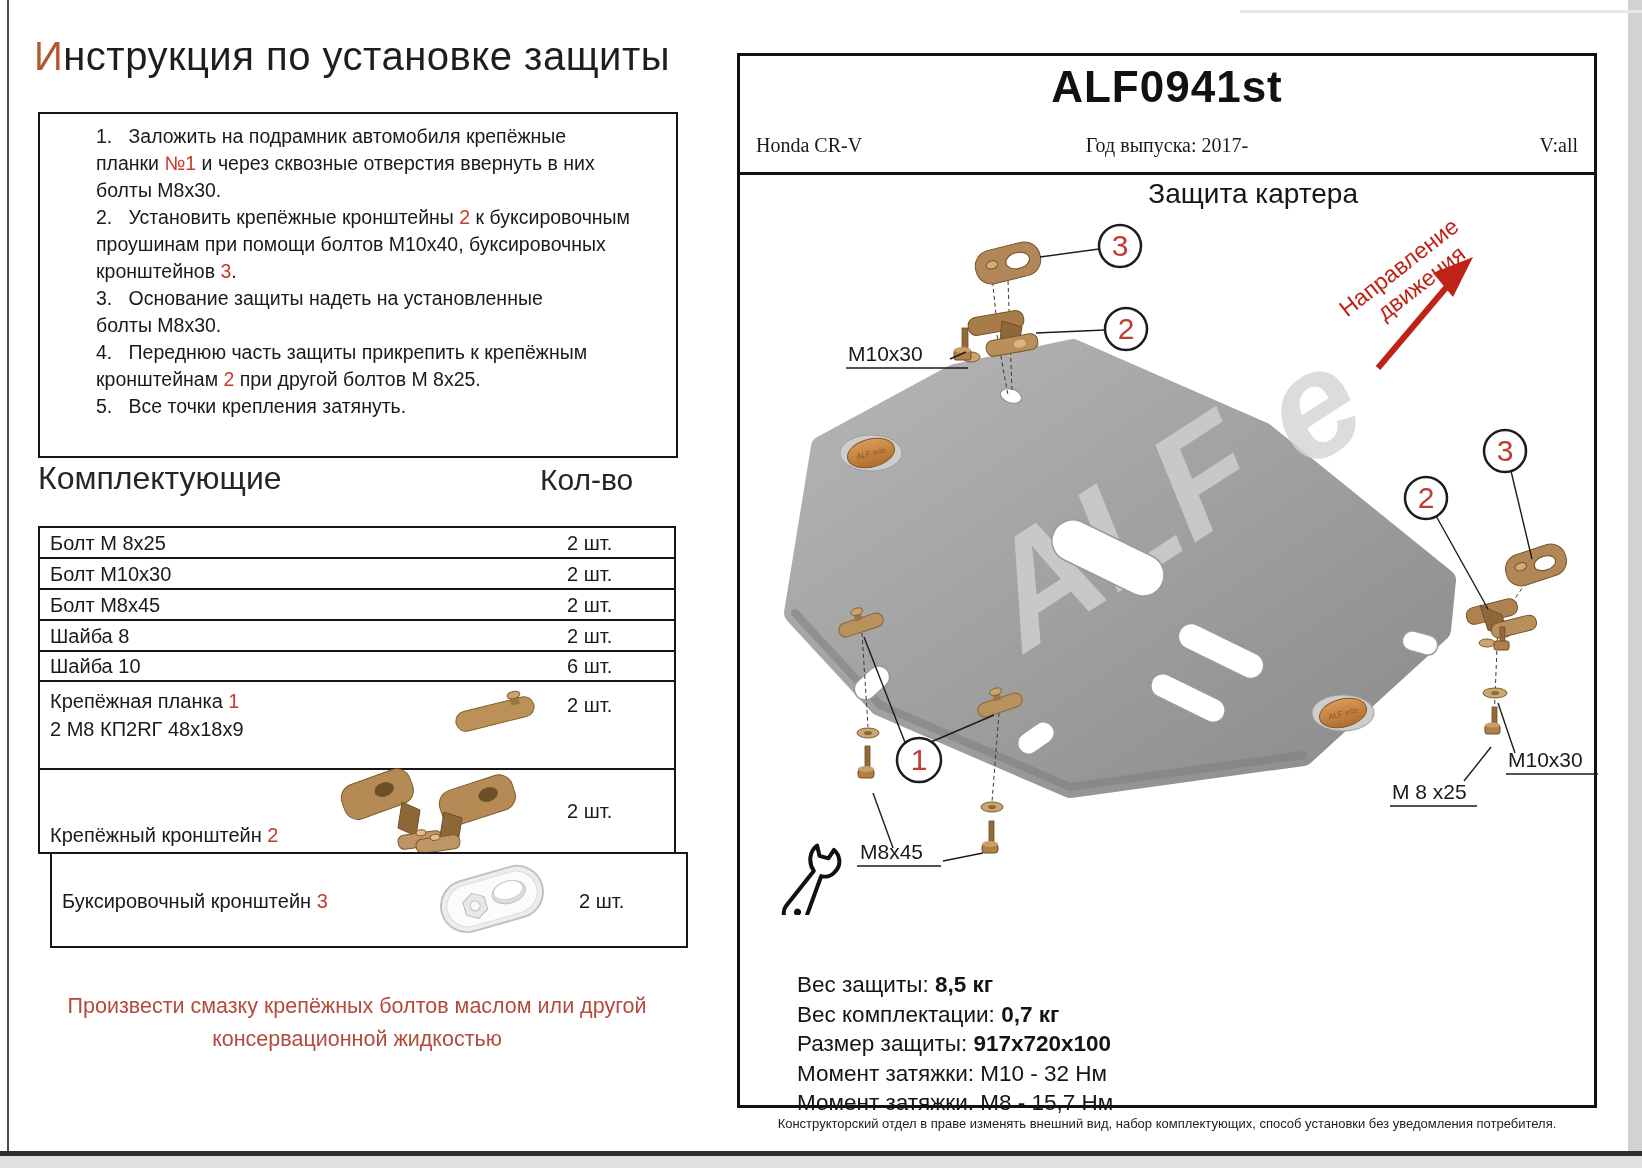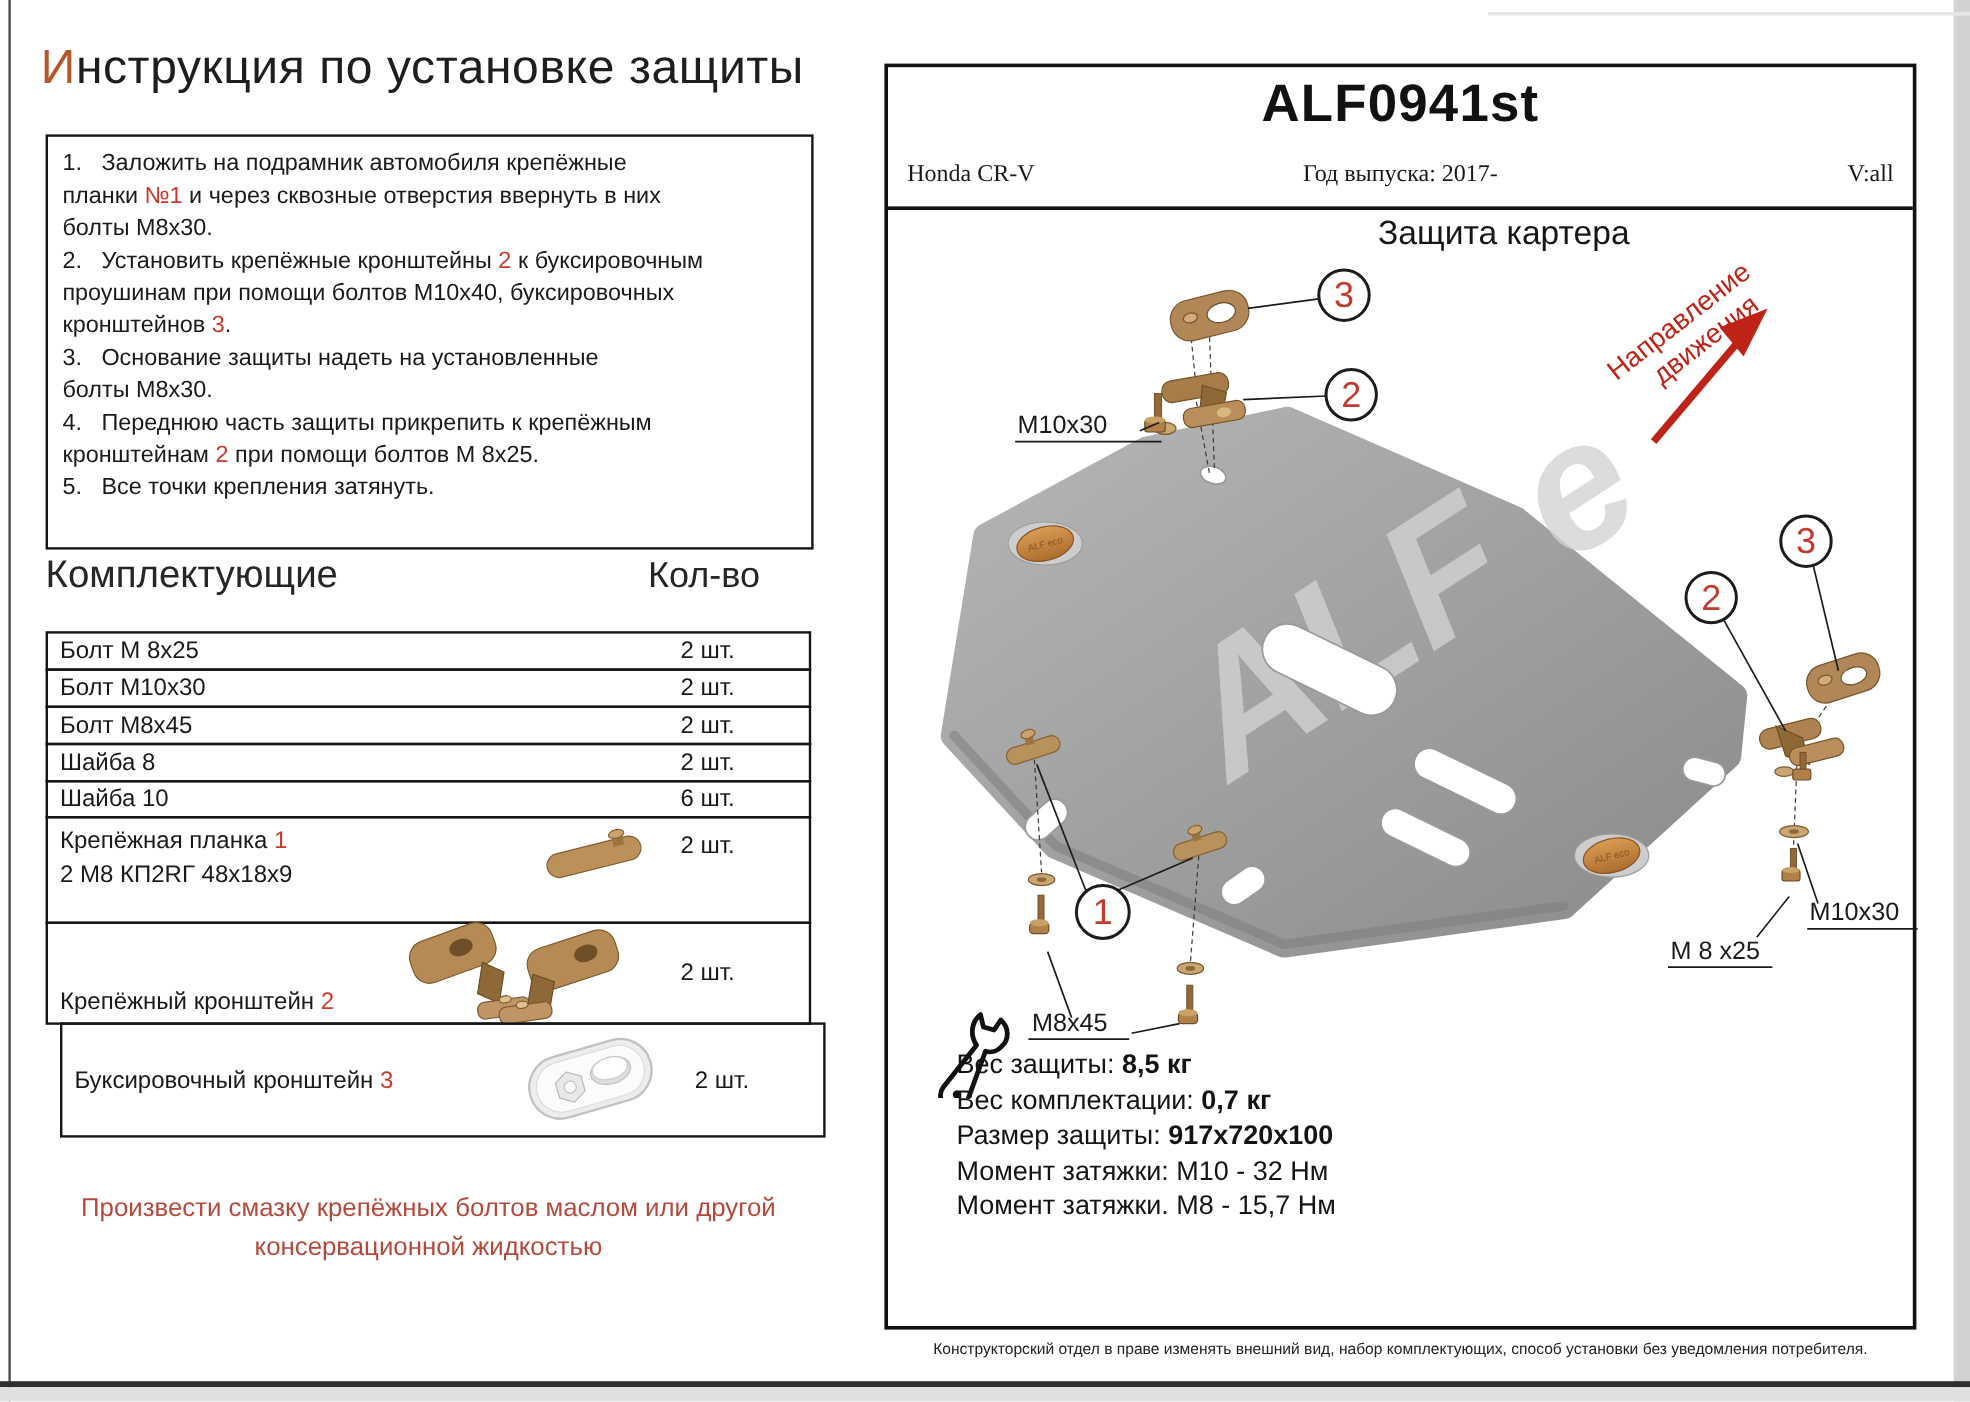--- a/index.html
+++ b/index.html
@@ -15,21 +15,21 @@
   #edge-bottom{left:0;top:1151px;width:1642px;height:5px;background:#2f2f2f;}
   #edge-bottom2{left:0;top:1156px;width:1642px;height:12px;background:#e0e0e0;}
 
   
   #main-title{left:34px;top:34px;font-size:40px;letter-spacing:.5px;color:#1e1e1e;white-space:nowrap;}
   #main-title .firstletter{color:#b4572b;}
   #instructions-box{
     left:38px;top:112px;width:612px;height:324px;border:2px solid #161616;
     padding:9px 12px;font-size:19.5px;line-height:27px;
   }
-  .instr{white-space:pre-wrap;}
+  .instr{white-space:pre-wrap;margin-left:44px;}
   .red{color:#c9392c;}
   #components-heading{left:38px;top:460px;font-size:32px;color:#262626;}
   #qty-heading{left:540px;top:463px;font-size:30px;color:#262626;}
   #components-table{left:38px;top:528px;width:570px;}
   .crow{position:relative;border:2px solid #161616;margin-top:-2px;width:634px;font-size:20px;}
   .crow .cname{position:absolute;left:10px;top:50%;transform:translateY(-50%);white-space:nowrap;}
   .crow .cqty{position:absolute;left:527px;top:50%;transform:translateY(-50%);}
   .crow.has-img .cname{top:8px;transform:none;}
   .crow.has-img .cqty{transform:none;}
   .crow.strap .cqty{top:12px;}
@@ -42,21 +42,21 @@
   
   #panel{left:737px;top:53px;width:860px;height:1055px;border:3px solid #111;box-sizing:border-box;background:#fff;}
   #panel-code{position:absolute;left:0;top:6px;width:100%;text-align:center;font-size:44px;font-weight:bold;letter-spacing:1px;color:#111;}
   #panel-subrow{position:absolute;left:16px;top:72px;width:822px;height:36px;font-size:20px;font-family:Liberation Serif, serif;}
   #panel-model{position:absolute;left:0;top:6px;}
   #panel-year{position:absolute;left:0;top:6px;width:100%;text-align:center;}
   #panel-version{position:absolute;right:0;top:6px;}
   #panel-divider{position:absolute;left:0;top:116px;width:100%;height:3px;background:#111;}
   #diagram-title{position:absolute;left:178px;top:122px;width:440px;text-align:right;font-size:28px;color:#161616;}
   #diagram{position:absolute;left:0;top:119px;}
-  #specs{position:absolute;left:57px;top:816px;font-size:22.5px;line-height:29.5px;color:#141414;}
+  #specs{position:absolute;left:57px;top:914px;font-size:22.5px;line-height:29.5px;color:#141414;}
   .spec-b{font-weight:bold;}
   #panel-footer{left:737px;top:1116px;width:860px;text-align:center;font-size:13px;color:#222;}
   svg text{font-family:"Liberation Sans", sans-serif;}
 </style>
 </head>
 <body>
 
 <div class="abs" id="edge-left"></div>
 <div class="abs" id="edge-right"></div>
 <div class="abs" id="edge-top"></div>
@@ -68,21 +68,21 @@
 <div class="abs" id="instructions-box">
     <div class="instr"><span>1.   Заложить на подрамник автомобиля крепёжные
 планки </span><span class="red">№1</span><span> и через сквозные отверстия ввернуть в них
 болты М8х30.</span></div>
     <div class="instr"><span>2.   Установить крепёжные кронштейны </span><span class="red">2</span><span> к буксировочным
 проушинам при помощи болтов М10х40, буксировочных
 кронштейнов </span><span class="red">3</span><span>.</span></div>
     <div class="instr"><span>3.   Основание защиты надеть на установленные
 болты М8х30.</span></div>
     <div class="instr"><span>4.   Переднюю часть защиты прикрепить к крепёжным
-кронштейнам </span><span class="red">2</span><span> при помощи болтов М 8х25.</span></div>
+кронштейнам </span><span class="red">2</span><span> при другой болтов М 8х25.</span></div>
     <div class="instr"><span>5.   Все точки крепления затянуть.</span></div>
   </div>
 
 <div class="abs" id="components-heading">Комплектующие</div>
 <div class="abs" id="qty-heading">Кол-во</div>
 
 <div class="abs" id="components-table">
     <div class="crow" style="height: 29px;">
       <span class="cname">Болт М 8х25</span>
       <span class="cqty">2 шт.</span>

